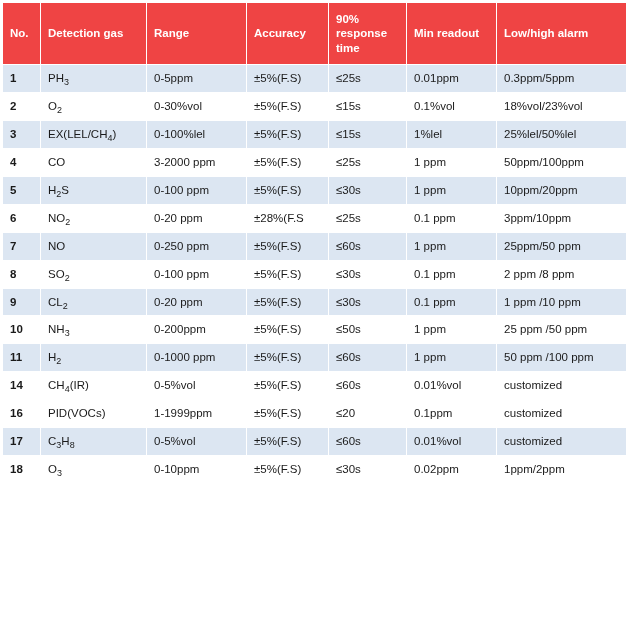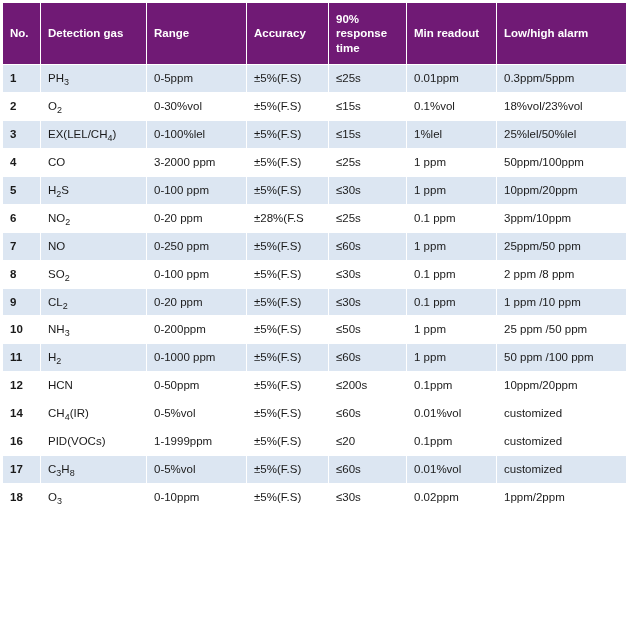--- a/index.html
+++ b/index.html
@@ -28,21 +28,21 @@
   }
   table.spec col.c0 { width: 38px; }
   table.spec col.c1 { width: 106px; }
   table.spec col.c2 { width: 100px; }
   table.spec col.c3 { width: 82px; }
   table.spec col.c4 { width: 78px; }
   table.spec col.c5 { width: 90px; }
   table.spec col.c6 { width: 130px; }
 
   table.spec thead th {
-    background: #701a75;
+    background: #ef4444;
     color: #ffffff;
     font-weight: bold;
     text-align: left;
     vertical-align: middle;
     padding: 6px 7px;
     border: 1px solid #ffffff;
     font-size: 11.5px;
     line-height: 1.25;
     height: 62px;
     box-sizing: border-box;
@@ -192,29 +192,20 @@
         <tr class="odd">
           <td class="no">11</td>
           <td>H<sub>2</sub></td>
           <td>0-1000 ppm</td>
           <td>±5%(F.S)</td>
           <td>≤60s</td>
           <td>1 ppm</td>
           <td>50 ppm /100 ppm</td>
         </tr>
         <tr class="even">
-          <td class="no">12</td>
-          <td>HCN</td>
-          <td>0-50ppm</td>
-          <td>±5%(F.S)</td>
-          <td>≤200s</td>
-          <td>0.1ppm</td>
-          <td>10ppm/20ppm</td>
-        </tr>
-        <tr class="even">
           <td class="no">14</td>
           <td>CH<sub>4</sub>(IR)</td>
           <td>0-5%vol</td>
           <td>±5%(F.S)</td>
           <td>≤60s</td>
           <td>0.01%vol</td>
           <td>customized</td>
         </tr>
         <tr class="even">
           <td class="no">16</td>

